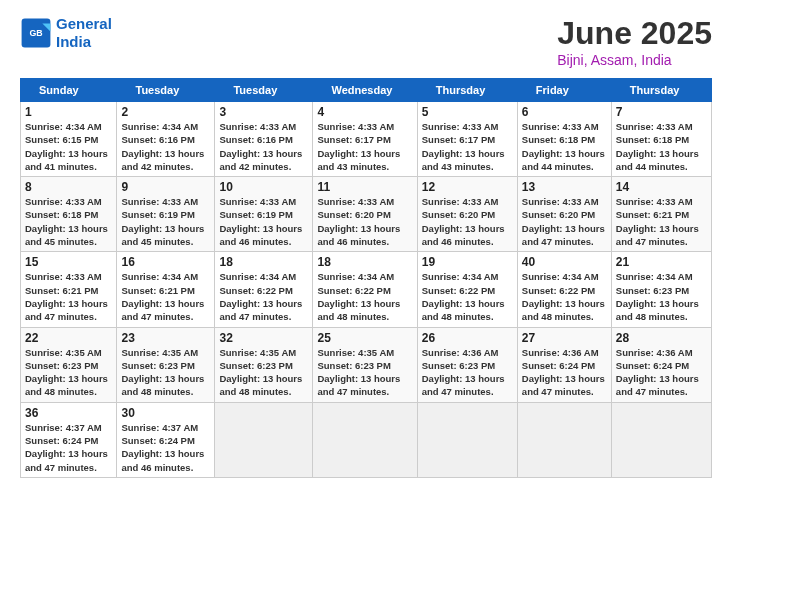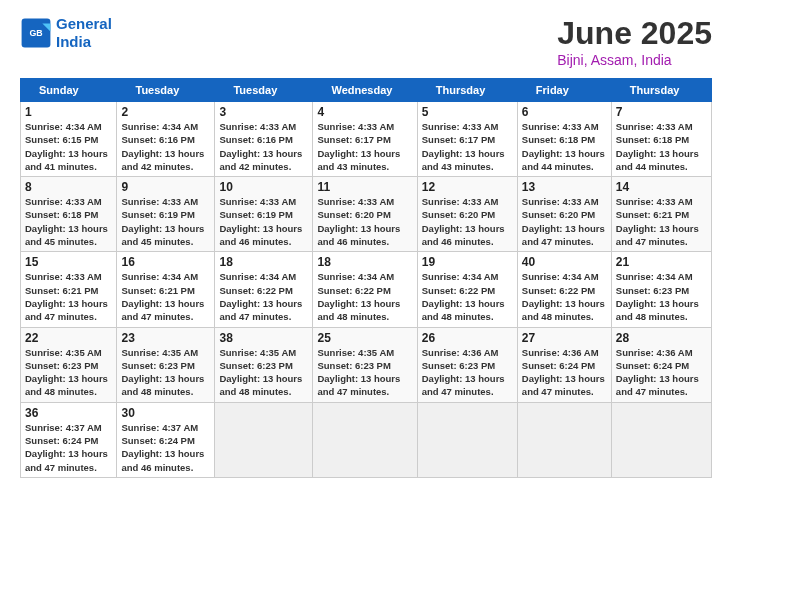--- a/index.html
+++ b/index.html
@@ -337,21 +337,21 @@
           <td>
         <span class="day-num">23</span>
         <div class="day-info">
           Sunrise: 4:35 AM<br>
           Sunset: 6:23 PM<br>
           Daylight: 13 hours<br>
           and 48 minutes.
         </div>
       </td>
           <td>
-        <span class="day-num">38</span>
+        <span class="day-num">32</span>
         <div class="day-info">
           Sunrise: 4:35 AM<br>
           Sunset: 6:23 PM<br>
           Daylight: 13 hours<br>
           and 48 minutes.
         </div>
       </td>
           <td>
         <span class="day-num">25</span>
         <div class="day-info">

